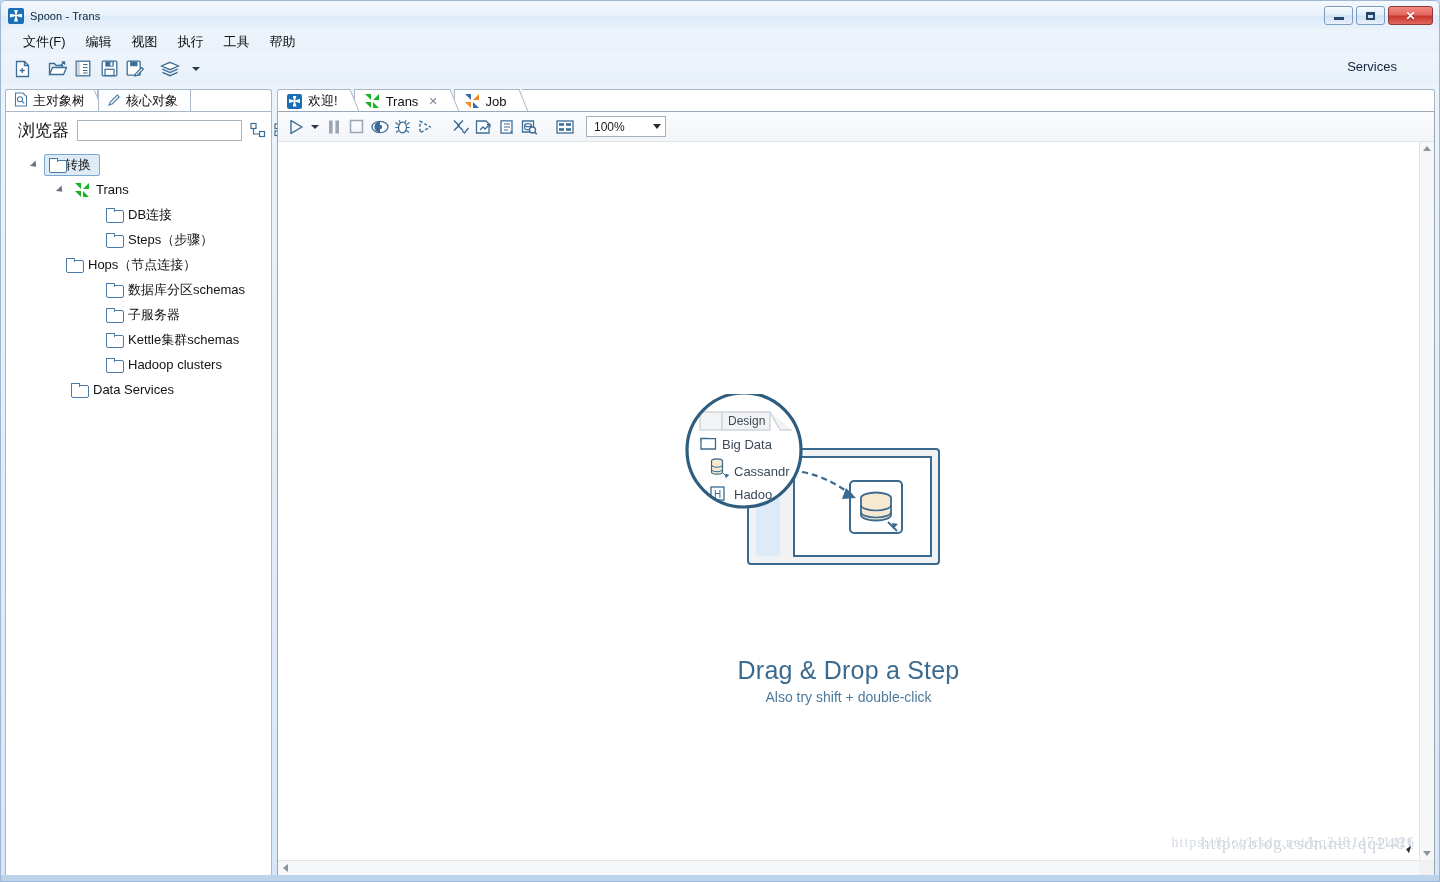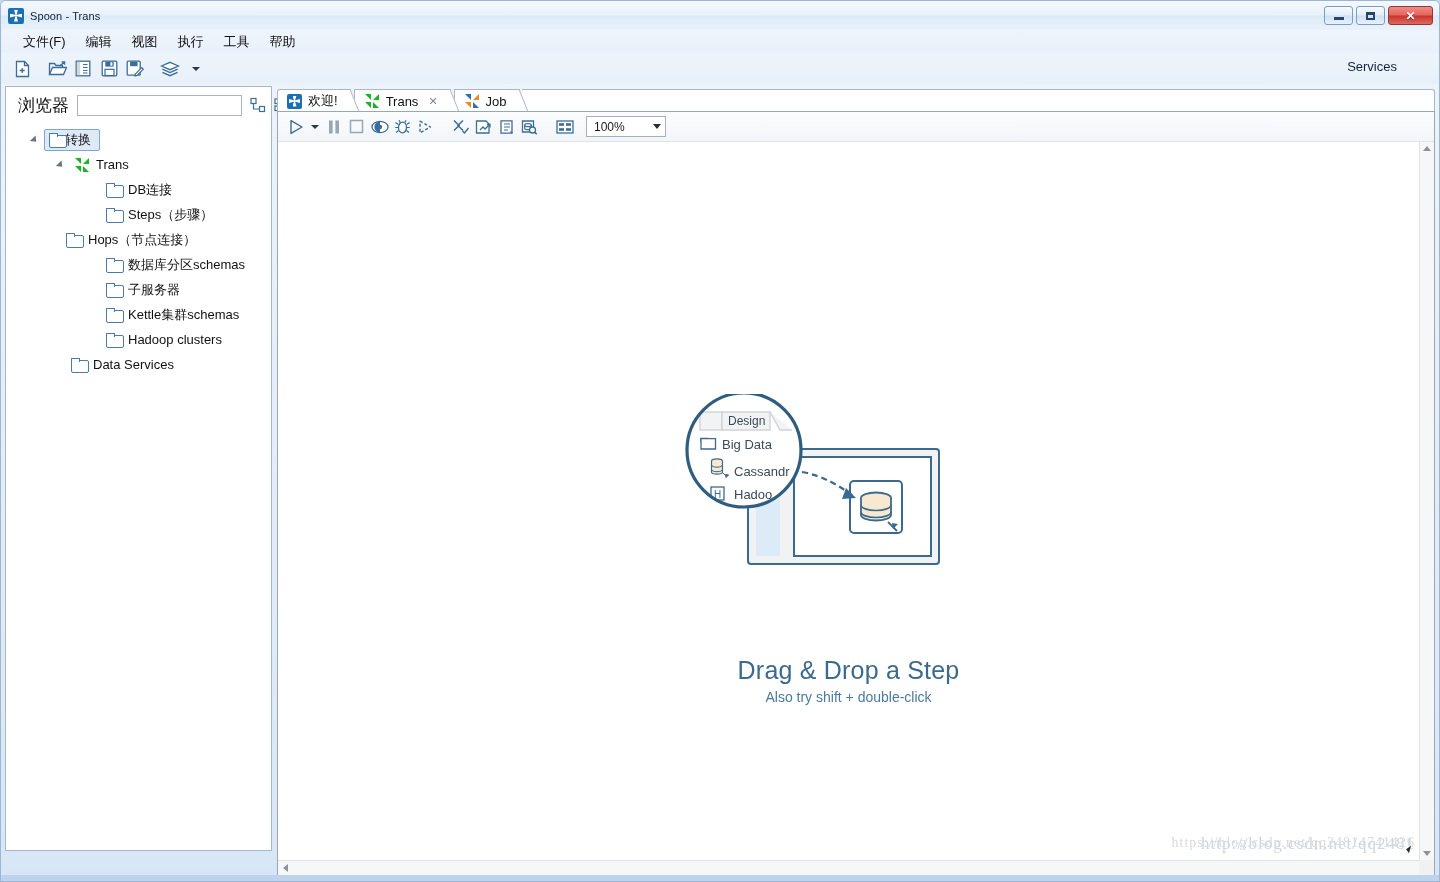--- a/index.html
+++ b/index.html
@@ -408,20 +408,42 @@
         <path d="M2.4 11.4L10 14.7l7.6-3.3" fill="none" stroke="#3b6d96" stroke-width="1.3"></path>
       </svg>
     </div>
     <div class="tbtn">
       <span class="caret-sm"></span>
     </div>
   </div>
   <div id="connect-label">Services</div>
 
   <div id="leftpanel">
+    <div class="tabstrip">
+      <div class="cfolder first">
+        <span>
+          <svg width="14" height="15" viewBox="0 0 14 15">
+            <path d="M1.5 1h7.5l3.5 3.5V14h-11z" fill="#fff" stroke="#4a7aa7" stroke-width="1.1"></path>
+            <circle cx="6" cy="7.2" r="2.5" fill="none" stroke="#4a7aa7" stroke-width="1.1"></circle>
+            <path d="M8 9.2l2.2 2.2" stroke="#4a7aa7" stroke-width="1.3"></path>
+          </svg>
+        </span>
+        <span>主对象树</span>
+      </div>
+      <div class="tab-slant"></div>
+      <div class="cfolder ghost">
+        <span>
+          <svg width="14" height="14" viewBox="0 0 14 14">
+            <path d="M2 12l1.5-3.2L10.3 2l1.9 1.9-6.8 6.8z" fill="#fff" stroke="#4a7aa7" stroke-width="1.1"></path>
+          </svg>
+        </span>
+        <span>核心对象</span>
+      </div>
+      <div class="tabfill"></div>
+    </div>
 
     <div class="panelbody">
       <div id="browserrow">
         <div id="browser-label">浏览器</div>
         <input id="browser-input" type="text" value="" placeholder="" style="">
         <div class="minibtn">
           <svg width="16" height="16" viewBox="0 0 16 16">
             <rect x="1" y="1.5" width="5" height="5" fill="#fff" stroke="#3b6d96" stroke-width="1.2"></rect>
             <rect x="9.5" y="9.5" width="5" height="5" fill="#fff" stroke="#3b6d96" stroke-width="1.2"></rect>
             <path d="M3.5 6.5v5.5h6" fill="none" stroke="#3b6d96" stroke-width="1.2"></path>

